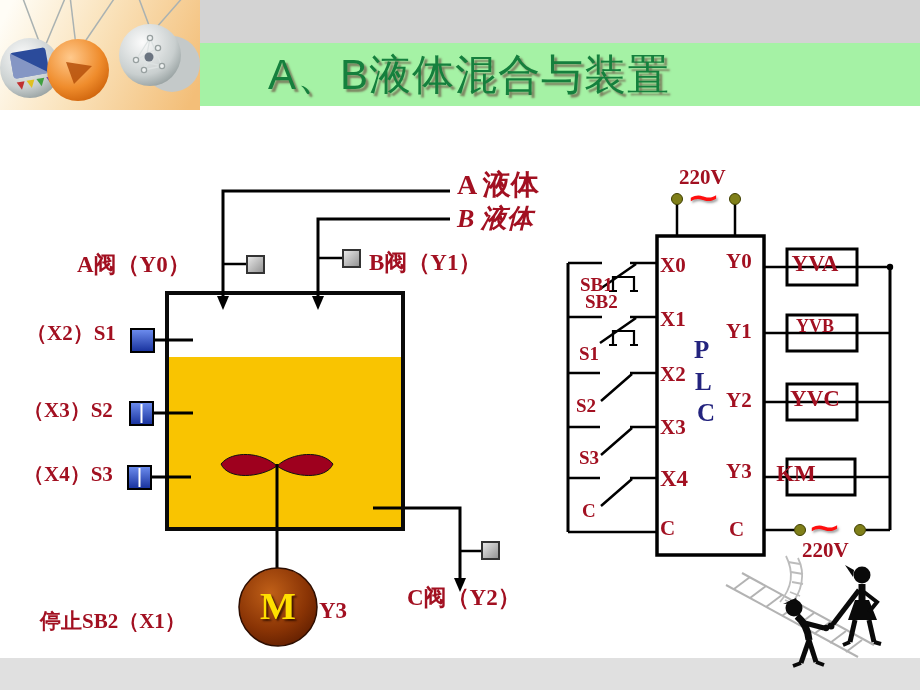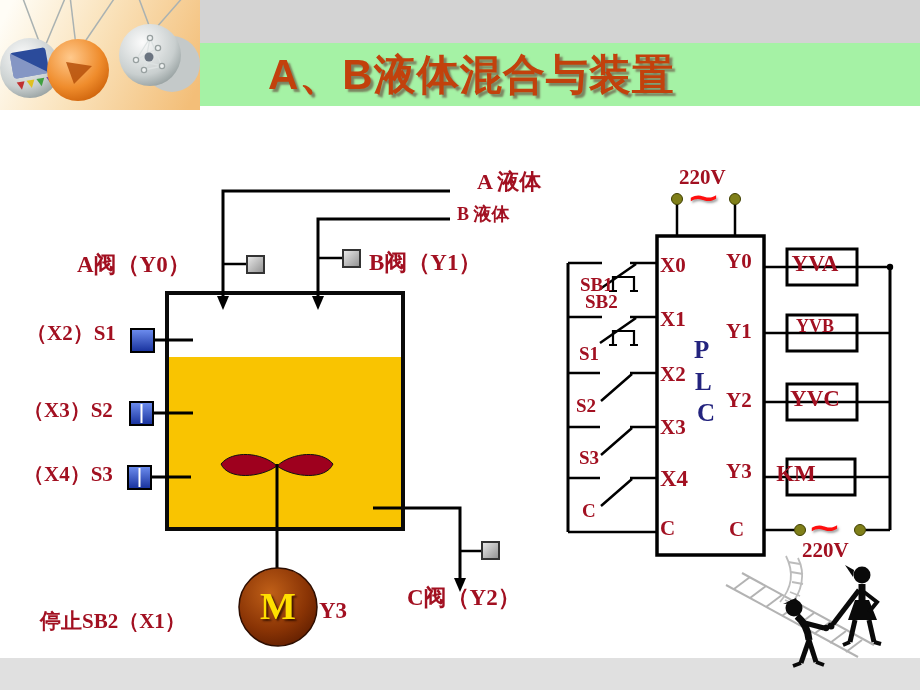--- a/index.html
+++ b/index.html
@@ -4,21 +4,21 @@
 <style>
   html,body{margin:0;padding:0;background:#666;}
   #slide{position:relative;width:920px;height:690px;background:#ffffff;overflow:hidden;
          font-family:"Liberation Serif",serif;}
   
   .clipart-tl{position:absolute;left:0;top:0;width:200px;height:110px;
               background:linear-gradient(115deg,#fffdf6 5%,#fae3bc 45%,#f3be78 95%);z-index:1;}
   .hdr-gray{position:absolute;left:200px;top:0;width:720px;height:43px;background:#d3d3d3;z-index:1;}
   .title-bar{position:absolute;left:200px;top:43px;width:720px;height:63px;background:#a5f2a5;z-index:1;}
   .slide-title{position:absolute;left:68px;top:4px;font-family:"Liberation Sans",sans-serif;
-               font-weight:bold;font-size:42px;letter-spacing:1px;color:#c2410c;
+               font-weight:normal;font-size:42px;letter-spacing:1px;color:#15803d;
                text-shadow:3px 3px 2px rgba(90,40,40,.55);white-space:nowrap;}
   
   .footer-bar{position:absolute;left:0;top:658px;width:920px;height:32px;background:#e0e0e0;z-index:1;}
   
   #canvas{position:absolute;left:0;top:0;width:920px;height:690px;z-index:2;pointer-events:none;}
   
   .lbl{position:absolute;z-index:3;color:#a21021;font-weight:bold;white-space:nowrap;
        font-family:"Liberation Serif",serif;line-height:1.1;}
   .navy{color:#23237e;}
   .ac{color:#ff0f0f;font-family:"DejaVu Sans",sans-serif;transform:scaleX(1.35);
@@ -224,22 +224,22 @@
         <circle cx="831" cy="626" r="3.5" stroke="none"></circle>
         <path d="M864,592 L877,602 L869,612" fill="none" stroke-width="4"></path>
         <line x1="855" y1="620" x2="850" y2="642" stroke-width="5"></line>
         <line x1="869" y1="620" x2="874" y2="642" stroke-width="5"></line>
         <line x1="850" y1="642" x2="843" y2="645" stroke-width="4"></line>
         <line x1="874" y1="642" x2="881" y2="644" stroke-width="4"></line>
       </g>
     </g>
   </svg>
 
-  <div class="lbl" style="left:457px;top:170px;font-size:22px;margin-left:20px;">A  液体</div>
-  <div class="lbl" style="left:457px;top:205px;font-size:18px;">B  液体</div>
+  <div class="lbl" style="left:457px;top:170px;font-size:28px;">A  液体</div>
+  <div class="lbl" style="left:457px;top:205px;font-size:26px;font-style:italic;">B  液体</div>
   <div class="lbl" style="left:77px;top:252px;font-size:23px;text-align:right;">A阀（Y0）</div>
   <div class="lbl" style="left:369px;top:250px;font-size:23px;">B阀（Y1）</div>
   <div class="lbl" style="left:407px;top:585px;font-size:23px;">C阀（Y2）</div>
   <div class="lbl" style="left:26px;top:322px;font-size:21px;">（X2）S1</div>
   <div class="lbl" style="left:23px;top:399px;font-size:21px;">（X3）S2</div>
   <div class="lbl" style="left:23px;top:463px;font-size:21px;">（X4）S3</div>
   <div class="lbl" style="left:40px;top:610px;font-size:21px;">停止SB2（X1）</div>
   <div class="lbl motor-m" style="left:256px;top:586px;font-size:38px;">M</div>
   <div class="lbl" style="left:319px;top:598px;font-size:23px;">Y3</div>
 

